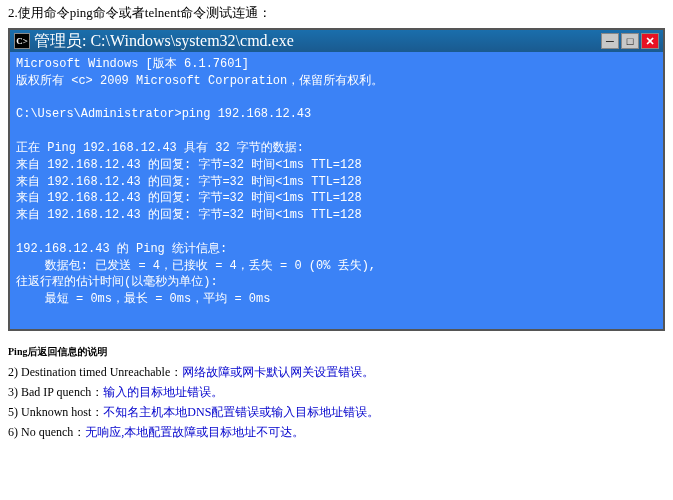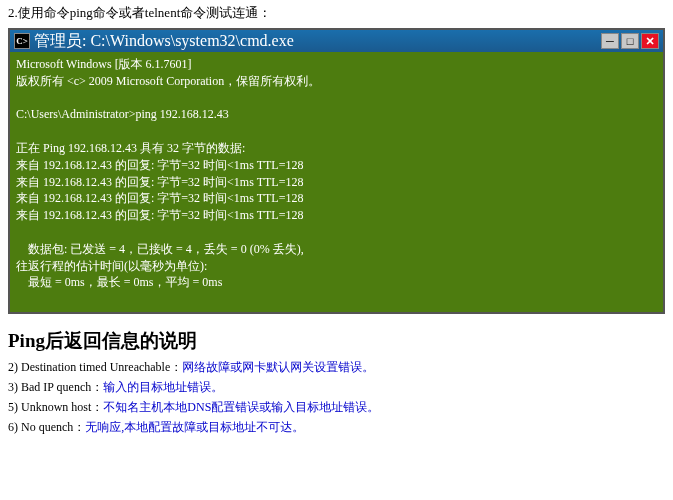--- a/index.html
+++ b/index.html
@@ -76,38 +76,38 @@
       font-weight: bold;
       cursor: pointer;
       font-family: Arial, sans-serif;
     }
 
     .cmd-btn-min { background: #c8c8c8; color: #000; }
     .cmd-btn-max { background: #c8c8c8; color: #000; }
     .cmd-btn-close { background: #e81123; color: #fff; }
 
     .cmd-body {
-      background: #4d7c0f;
+      background: #3b82f6;
       color: #c0c0c0;
-      font-family: Liberation Serif, serif;
+      font-family: Liberation Mono, monospace;
       font-size: 12px;
       padding: 4px 6px;
       min-height: 220px;
       line-height: 1.4;
     }
 
     .cmd-body .white { color: #ffffff; }
 
     
     .ping-section {
       padding: 6px 8px 4px 8px;
     }
 
     .ping-title {
-      font-size: 19px;
+      font-size: 10px;
       font-weight: bold;
       color: #000;
       margin-bottom: 4px;
     }
 
     .ping-item {
       margin-bottom: 2px;
       font-size: 12px;
       line-height: 1.5;
     }
@@ -146,20 +146,21 @@
     <div class="white">版权所有 &lt;c&gt; 2009 Microsoft Corporation，保留所有权利。</div>
     <div>&nbsp;</div>
     <div class="white">C:\Users\Administrator&gt;ping 192.168.12.43</div>
     <div>&nbsp;</div>
     <div class="white">正在 Ping 192.168.12.43 具有 32 字节的数据:</div>
     <div class="white">来自 192.168.12.43 的回复: 字节=32 时间&lt;1ms TTL=128</div>
     <div class="white">来自 192.168.12.43 的回复: 字节=32 时间&lt;1ms TTL=128</div>
     <div class="white">来自 192.168.12.43 的回复: 字节=32 时间&lt;1ms TTL=128</div>
     <div class="white">来自 192.168.12.43 的回复: 字节=32 时间&lt;1ms TTL=128</div>
     <div>&nbsp;</div>
+    <div class="white">192.168.12.43 的 Ping 统计信息:</div>
     <div class="white">&nbsp;&nbsp;&nbsp;&nbsp;数据包: 已发送 = 4，已接收 = 4，丢失 = 0 (0% 丢失),</div>
     <div class="white">往返行程的估计时间(以毫秒为单位):</div>
     <div class="white">&nbsp;&nbsp;&nbsp;&nbsp;最短 = 0ms，最长 = 0ms，平均 = 0ms</div>
     <div>&nbsp;</div>
   </div>
 </div>
 
 <div class="ping-section">
   <div class="ping-title">Ping后返回信息的说明</div>
 

